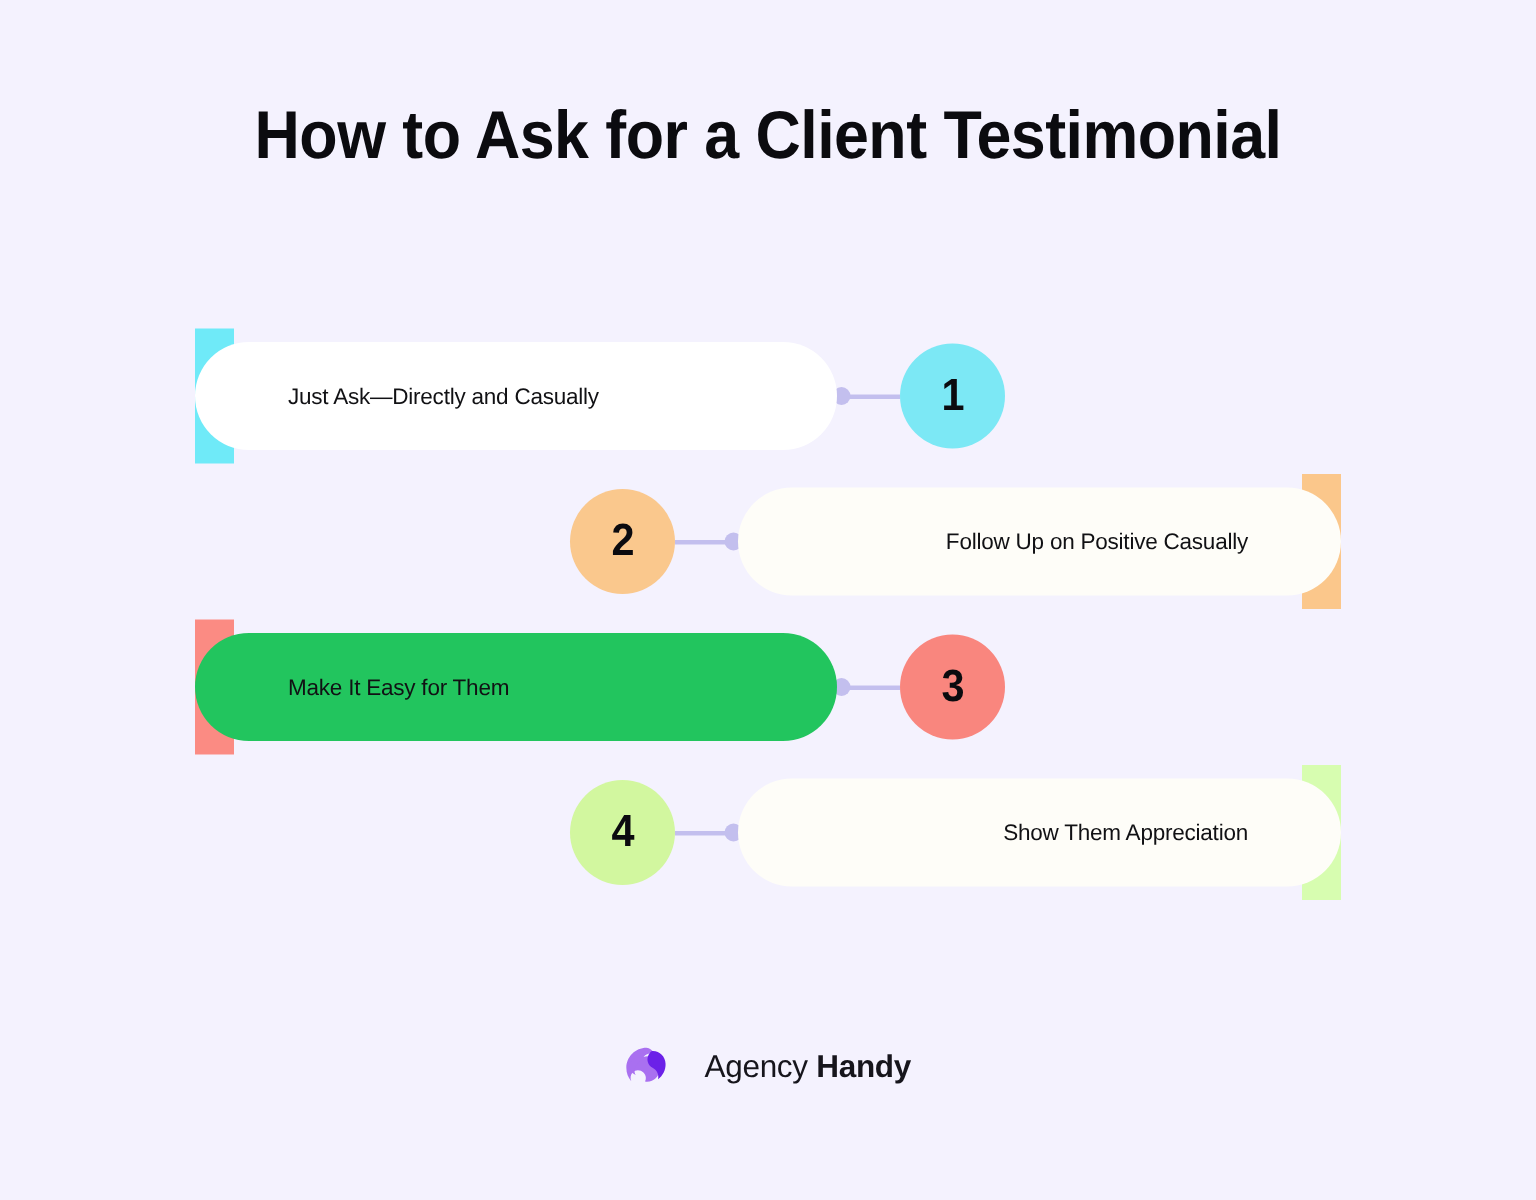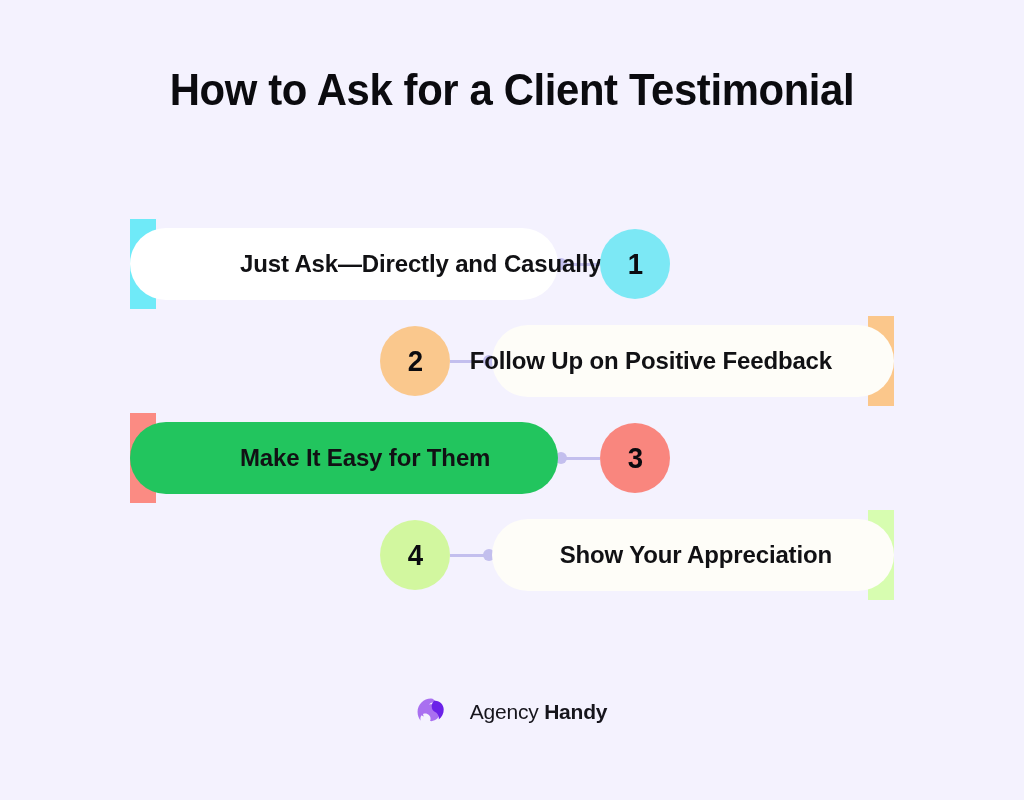--- a/index.html
+++ b/index.html
@@ -97,26 +97,25 @@
   .step-row.left .card {
     padding: 0 34px 0 62px;
     justify-content: flex-start;
   }
   .step-row.right .card {
     padding: 0 62px 0 34px;
     justify-content: flex-end;
   }
 
   .card-label {
-    font-size: 24px;
-    font-weight: bold;
+    font-size: 15px;
+    font-weight: normal;
     color: #111114;
     letter-spacing: -0.15px;
     white-space: nowrap;
-    margin-left: 48px;
   }
 
   .connector {
     position: relative;
     width: 42px;
     height: 12px;
     display: flex;
     align-items: center;
     z-index: 1;
   }
@@ -207,21 +206,21 @@
           <div class="circle" style="background: rgb(124, 232, 245);">
             <span class="circle-num">1</span>
           </div>
         </div>
       </div>
       <div class="step-row right">
         <div class="step-inner">
           <div class="card-wrap">
             <div class="accent-bar" style="background: rgb(251, 199, 139);"></div>
             <div class="card" style="background: rgb(254, 253, 248); width: 402px;">
-              <span class="card-label">Follow Up on Positive Feedback</span>
+              <span class="card-label">Follow Up on Positive Casually</span>
             </div>
           </div>
           <div class="connector">
             <div class="conn-line" style="background: rgb(195, 191, 238);"></div>
             <div class="conn-dot" style="background: rgb(195, 191, 238);"></div>
           </div>
           <div class="circle" style="background: rgb(250, 200, 141);">
             <span class="circle-num">2</span>
           </div>
         </div>
@@ -241,21 +240,21 @@
           <div class="circle" style="background: rgb(249, 134, 126);">
             <span class="circle-num">3</span>
           </div>
         </div>
       </div>
       <div class="step-row right">
         <div class="step-inner">
           <div class="card-wrap">
             <div class="accent-bar" style="background: rgb(215, 253, 176);"></div>
             <div class="card" style="background: rgb(254, 253, 248); width: 402px;">
-              <span class="card-label">Show Your Appreciation</span>
+              <span class="card-label">Show Them Appreciation</span>
             </div>
           </div>
           <div class="connector">
             <div class="conn-line" style="background: rgb(195, 191, 238);"></div>
             <div class="conn-dot" style="background: rgb(195, 191, 238);"></div>
           </div>
           <div class="circle" style="background: rgb(210, 247, 159);">
             <span class="circle-num">4</span>
           </div>
         </div>

